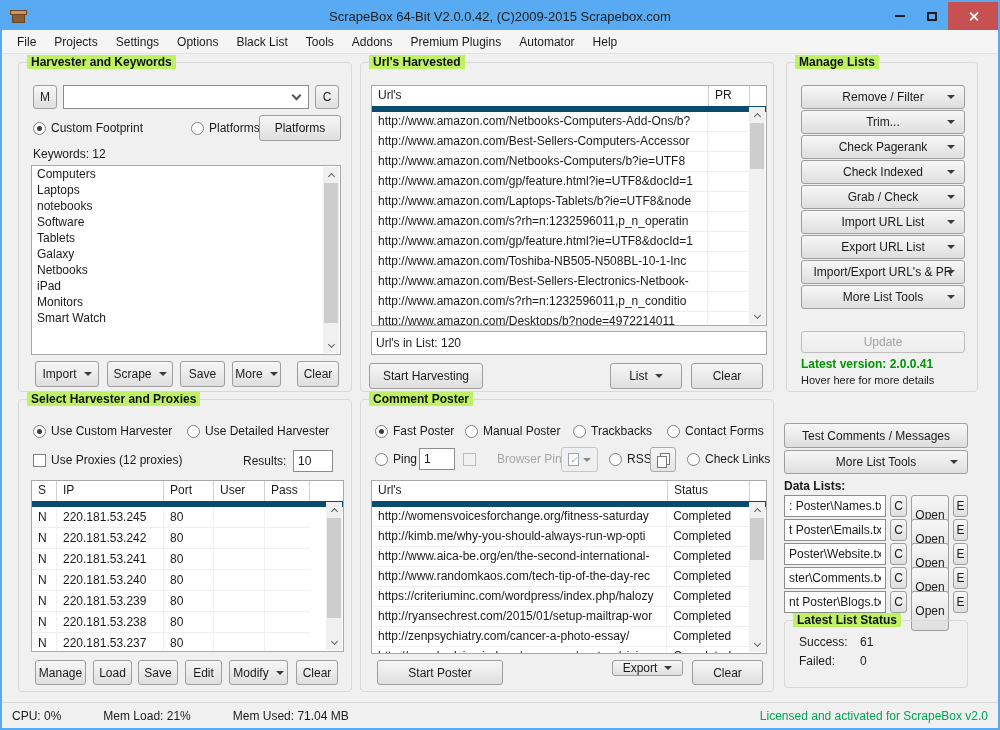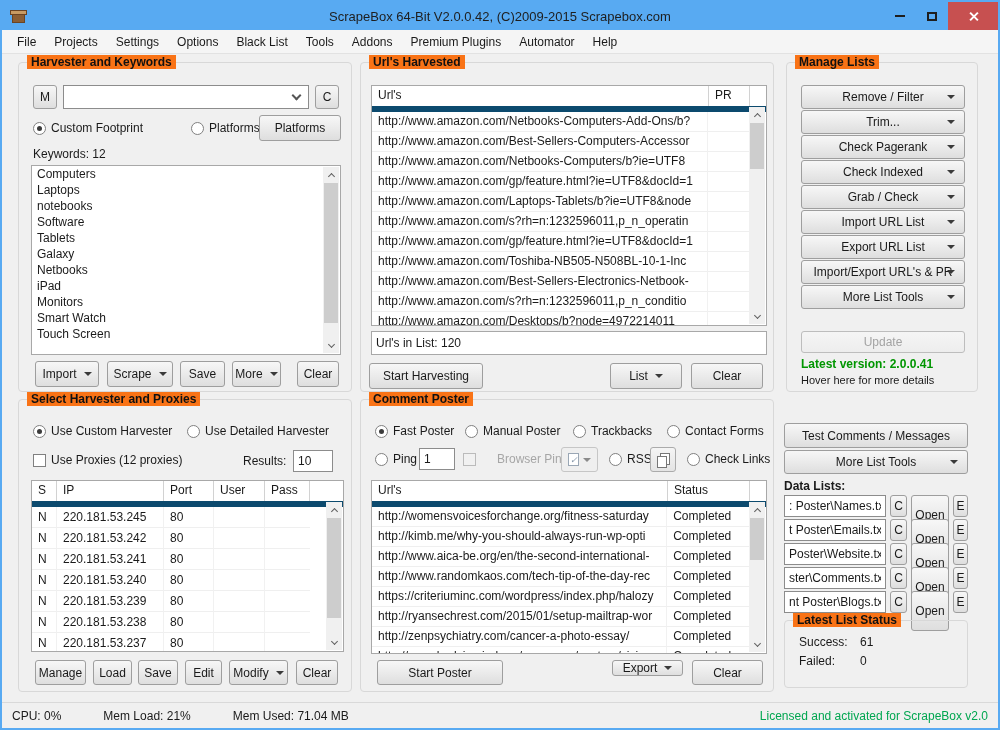--- a/index.html
+++ b/index.html
@@ -24,21 +24,21 @@
   .x-glyph::after { transform:rotate(-45deg); }
 
   
   .menubar { height:24px; background:#F5F5F5; border-bottom:1px solid #E2E2E2; display:flex; align-items:center; padding-left:6px; flex:none; }
   .menu-item { font-size:12px; color:#1A1A1A; padding:3px 9px; cursor:default; }
 
   
   .main { position:relative; flex:1; background:#F0F0F0; }
 
   .groupbox { position:absolute; border:1px solid #D8D8D8; border-radius:4px; }
-  .legend { position:absolute; top:-8px; left:8px; background:#f97316; padding:0 4px; font-weight:bold; font-size:12px; color:#111; white-space:nowrap; }
+  .legend { position:absolute; top:-8px; left:8px; background:#bef264; padding:0 4px; font-weight:bold; font-size:12px; color:#111; white-space:nowrap; }
 
   .btn { position:absolute; display:flex; align-items:center; justify-content:center; gap:7px;
          background:linear-gradient(#F7F7F7,#ECECEC 45%,#DEDEDE); border:1px solid #9E9E9E; border-radius:3px;
          font-family:"Liberation Sans",sans-serif; font-size:12px; color:#1A1A1A; cursor:default; white-space:nowrap; }
   .btn .tri { width:0; height:0; border:4px solid transparent; border-top:4px solid #3A3A3A; margin-top:4px; }
   .btn.disabled { color:#A3A3A3; background:linear-gradient(#F5F5F5,#EDEDED); border-color:#BDBDBD; }
   .btn.dd-right { justify-content:center; }
   .btn.dd-right .tri { position:absolute; right:9px; top:50%; margin-top:-2px; }
 
   .radio-row { position:absolute; display:flex; align-items:center; gap:5px; font-size:12px; color:#1A1A1A; white-space:nowrap; }
@@ -174,21 +174,20 @@
         <div class="lb-item">Computers</div>
             <div class="lb-item">Laptops</div>
             <div class="lb-item">notebooks</div>
             <div class="lb-item">Software</div>
             <div class="lb-item">Tablets</div>
             <div class="lb-item">Galaxy</div>
             <div class="lb-item">Netbooks</div>
             <div class="lb-item">iPad</div>
             <div class="lb-item">Monitors</div>
             <div class="lb-item">Smart Watch</div>
-            <div class="lb-item">Touch Screen</div>
           </div>
         <div class="sb">
           <span class="sb-a up">
               <i></i>
             </span>
           <span class="sb-thumb" style="top:16px; height:140px;"></span>
           <span class="sb-a down">
               <i></i>
             </span>
         </div>

